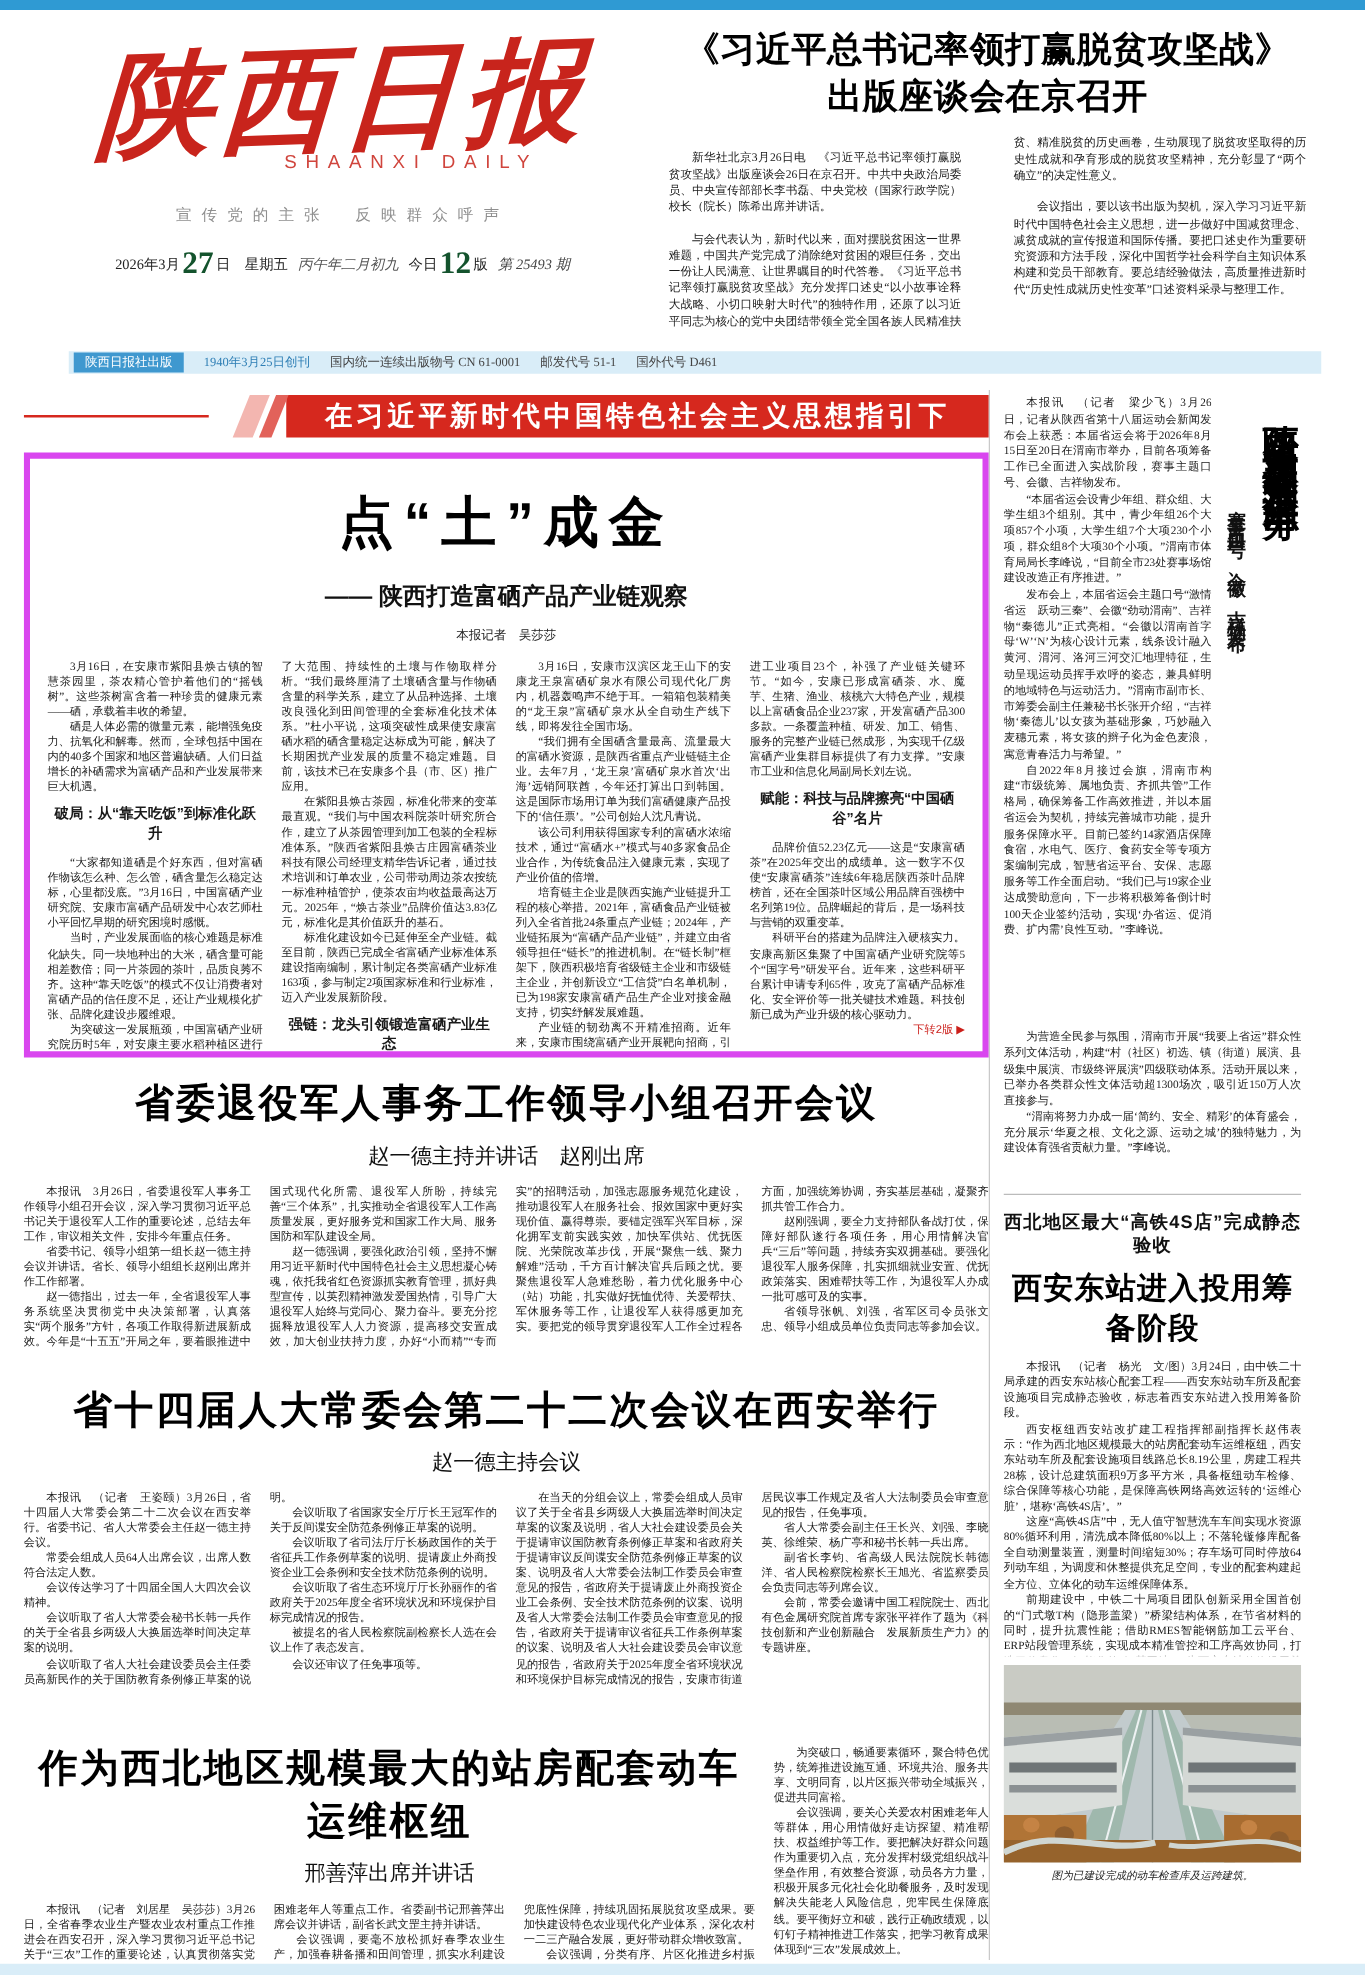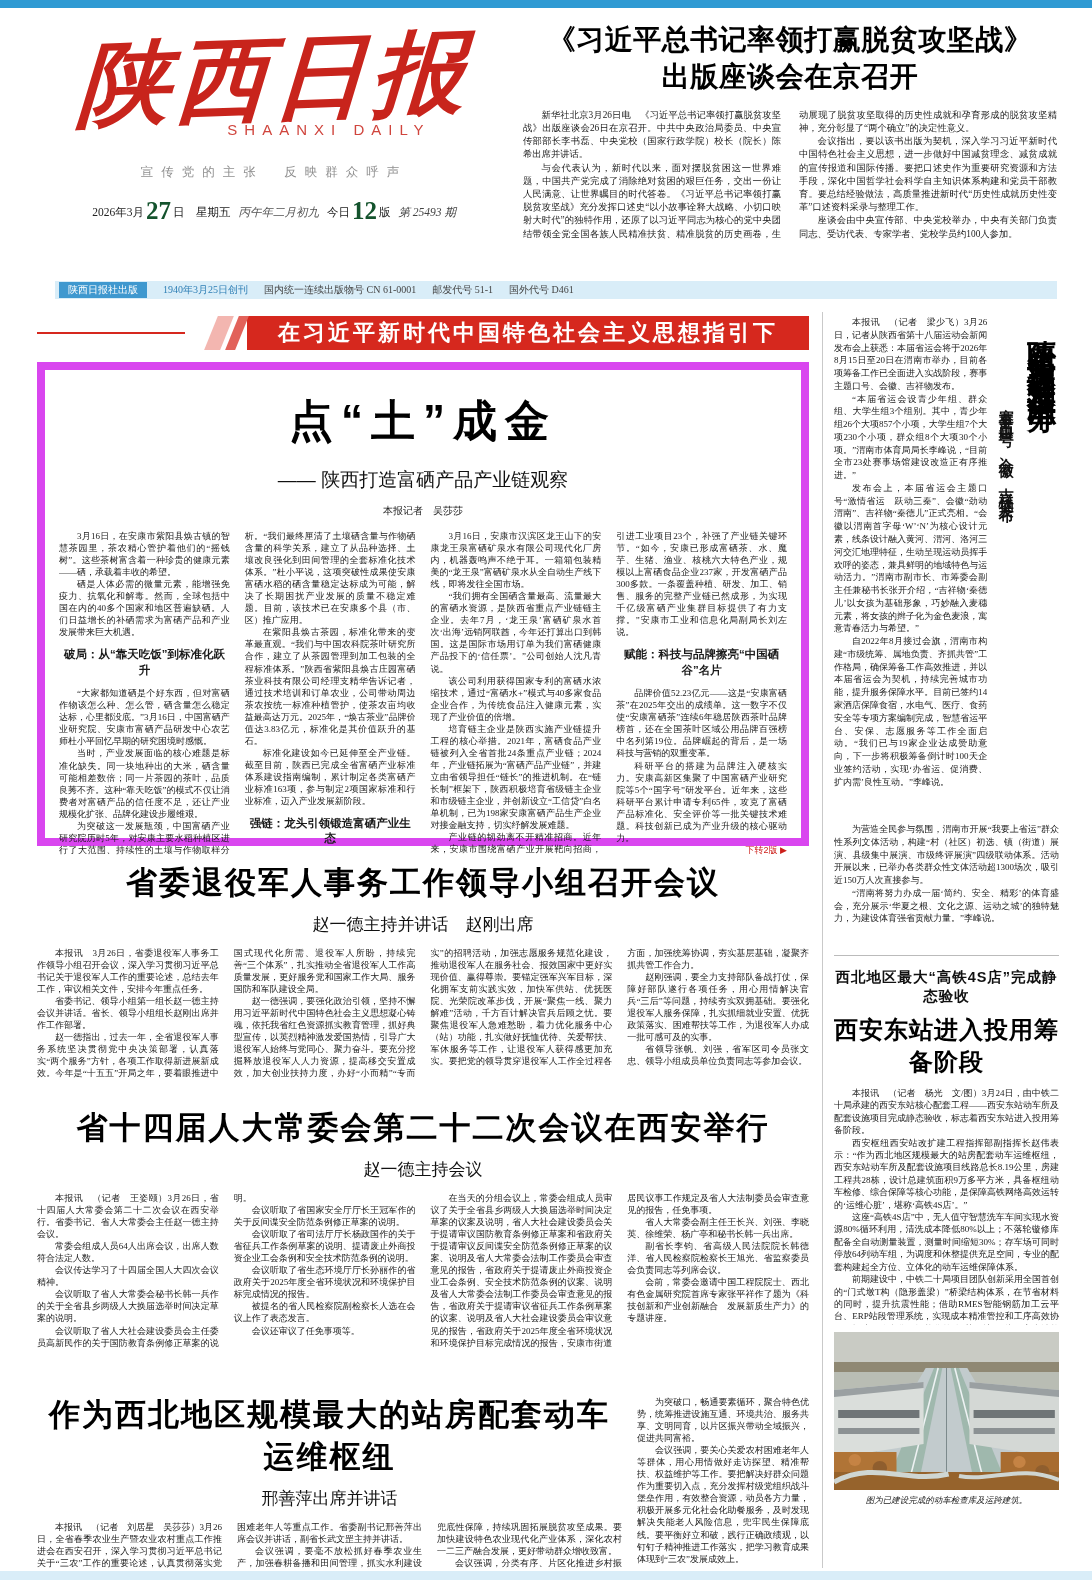--- a/index.html
+++ b/index.html
@@ -27,51 +27,51 @@
   .mast-date .big-red { font-size:25px; color:#14532d; font-weight:bold;
     font-family:Liberation Serif, serif; vertical-align:-3px; padding:0 2px;}
   .mast-date .lunar { color:#555; font-style:italic; margin:0 8px; }
   .mast-date .issue { color:#444; margin-left:8px; font-style:italic; }
 
   .lead { flex:1; padding-left:10px; padding-top:4px; }
   .lead-h1 { text-align:center; font-family:"Liberation Sans","DejaVu Sans",sans-serif;
     font-weight:bold; font-size:28px; line-height:1.32; color:#000; letter-spacing:0.5px; }
   .lead-body { margin-top:13px; column-count:2; column-gap:18px; height:168px; overflow:hidden;
     font-size:9.3px; line-height:1.42; text-align:justify; }
-  .lead-body p { text-indent:2em; margin:0; }
+  .lead-body p { text-indent:2em; margin:12px; }
 
   
   .pubbar { position:absolute; top:281px; left:55px; width:1002px; height:18px;
     background:#d9edf8; display:flex; align-items:center; gap:16px;
     font-size:10px; color:#444; padding-left:4px; white-space:nowrap; }
   .pub-chip { background:#3f98cf; color:#fff; padding:1px 9px; font-size:10px;
     font-family:"Liberation Sans","DejaVu Sans",sans-serif; }
   .pub-founded { color:#2f7fb5; }
 
   
-  .content { position:absolute; top:312px; left:37px; width:1022px; height:1256px;
-    display:flex; gap:13px; overflow:hidden; }
+  .content { position:absolute; top:312px; left:19px; width:1022px; height:1256px;
+    display:flex; overflow:hidden; }
   .main-col { width:772px; }
   .sidebar { flex:1; border-left:1px solid #c9c9c9; padding-left:11px; }
 
   
   .banner-row { display:flex; align-items:center; height:34px; margin:4px 0 12px 0; }
   .banner-line { width:148px; height:2px; background:#d6281e; margin-right:26px; }
   .stripe { height:34px; transform:skewX(-22deg); margin-right:5px; }
   .stripe.s1 { width:16px; background:#f3b6b0; }
   .stripe.s2 { width:10px; background:#e2625a; }
   .banner-box { flex:1; background:#d6281e; color:#fff; text-align:center; height:34px;
     line-height:34px; font-size:22px; font-weight:bold; letter-spacing:3px;
     font-family:"Liberation Sans","DejaVu Sans",sans-serif; }
 
   
-  .feature-box { border:8px solid #d946ef; padding:8px 14px 10px 14px; height:484px; }
+  .feature-box { border:5px solid #d946ef; padding:8px 14px 10px 14px; height:484px; }
   .feature-h1 { text-align:center; font-size:44px; font-weight:bold; letter-spacing:8px;
     margin-top:14px; font-family:"Liberation Sans","DejaVu Sans",sans-serif; color:#000; }
-  .feature-sub { text-align:center; font-size:19px; margin-top:16px; font-weight:normal;
+  .feature-sub { text-align:center; font-size:19px; margin-top:16px; font-weight:bold;
     font-family:"Liberation Sans","DejaVu Sans",sans-serif; color:#111; }
   .feature-by { text-align:center; font-size:10px; margin-top:11px; color:#222; }
   .feature-body { margin-top:12px; height:348px; column-count:4; column-gap:15px;
     font-size:9px; line-height:1.34; text-align:justify; overflow:hidden; }
   .feature-body p, .art-body p, .sb-body p { text-indent:2em; margin:0; }
   .feature-body h4 { font-size:11.5px; text-align:center; margin:9px 0;
     font-family:"Liberation Sans","DejaVu Sans",sans-serif; break-inside:avoid; }
   p.cont { color:#cc1f1a; text-align:right; text-indent:0 !important;
     font-family:"Liberation Sans","DejaVu Sans",sans-serif; }
 

